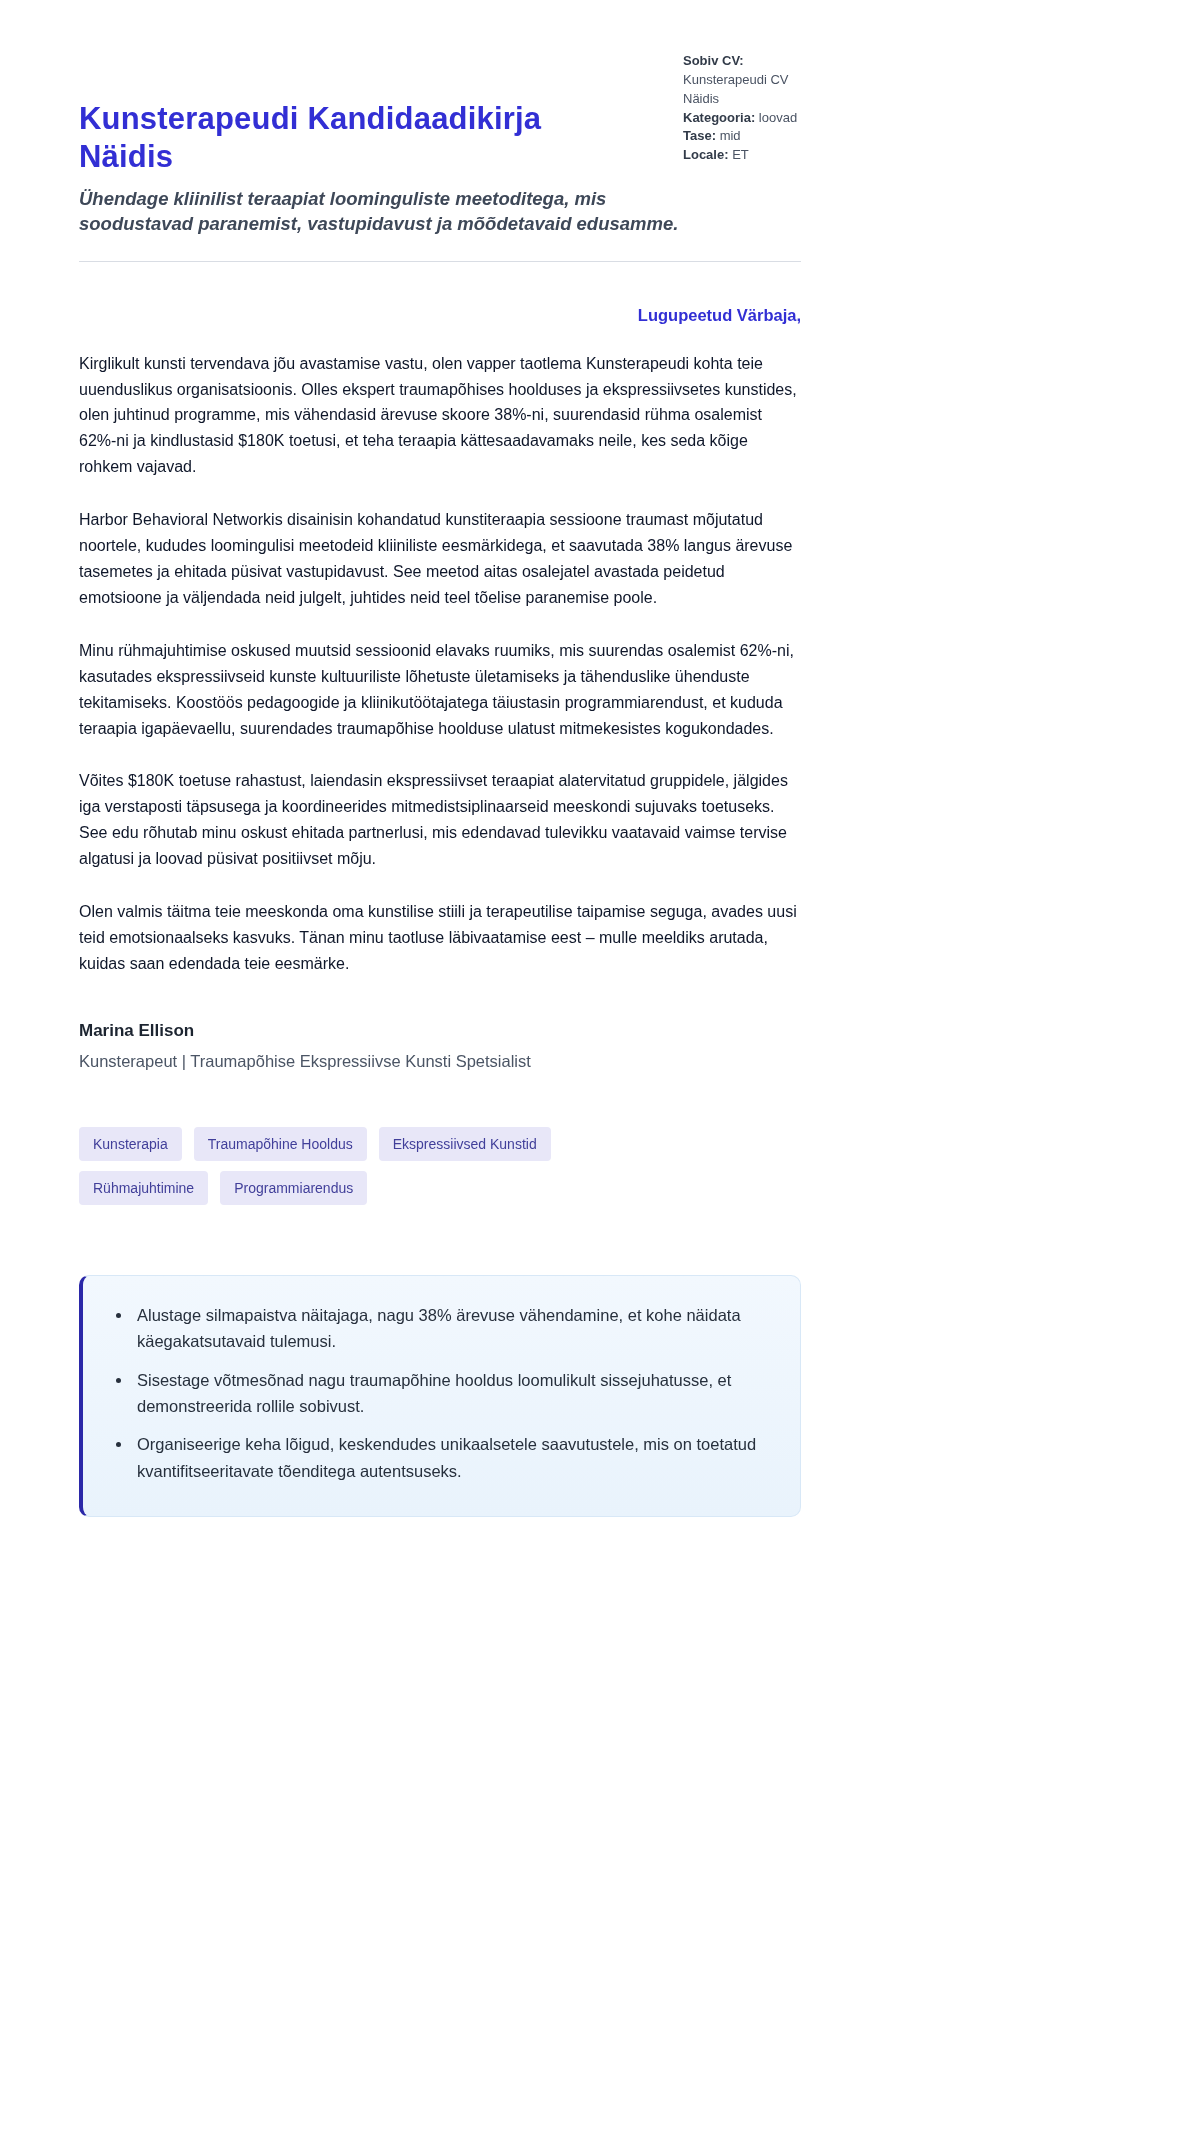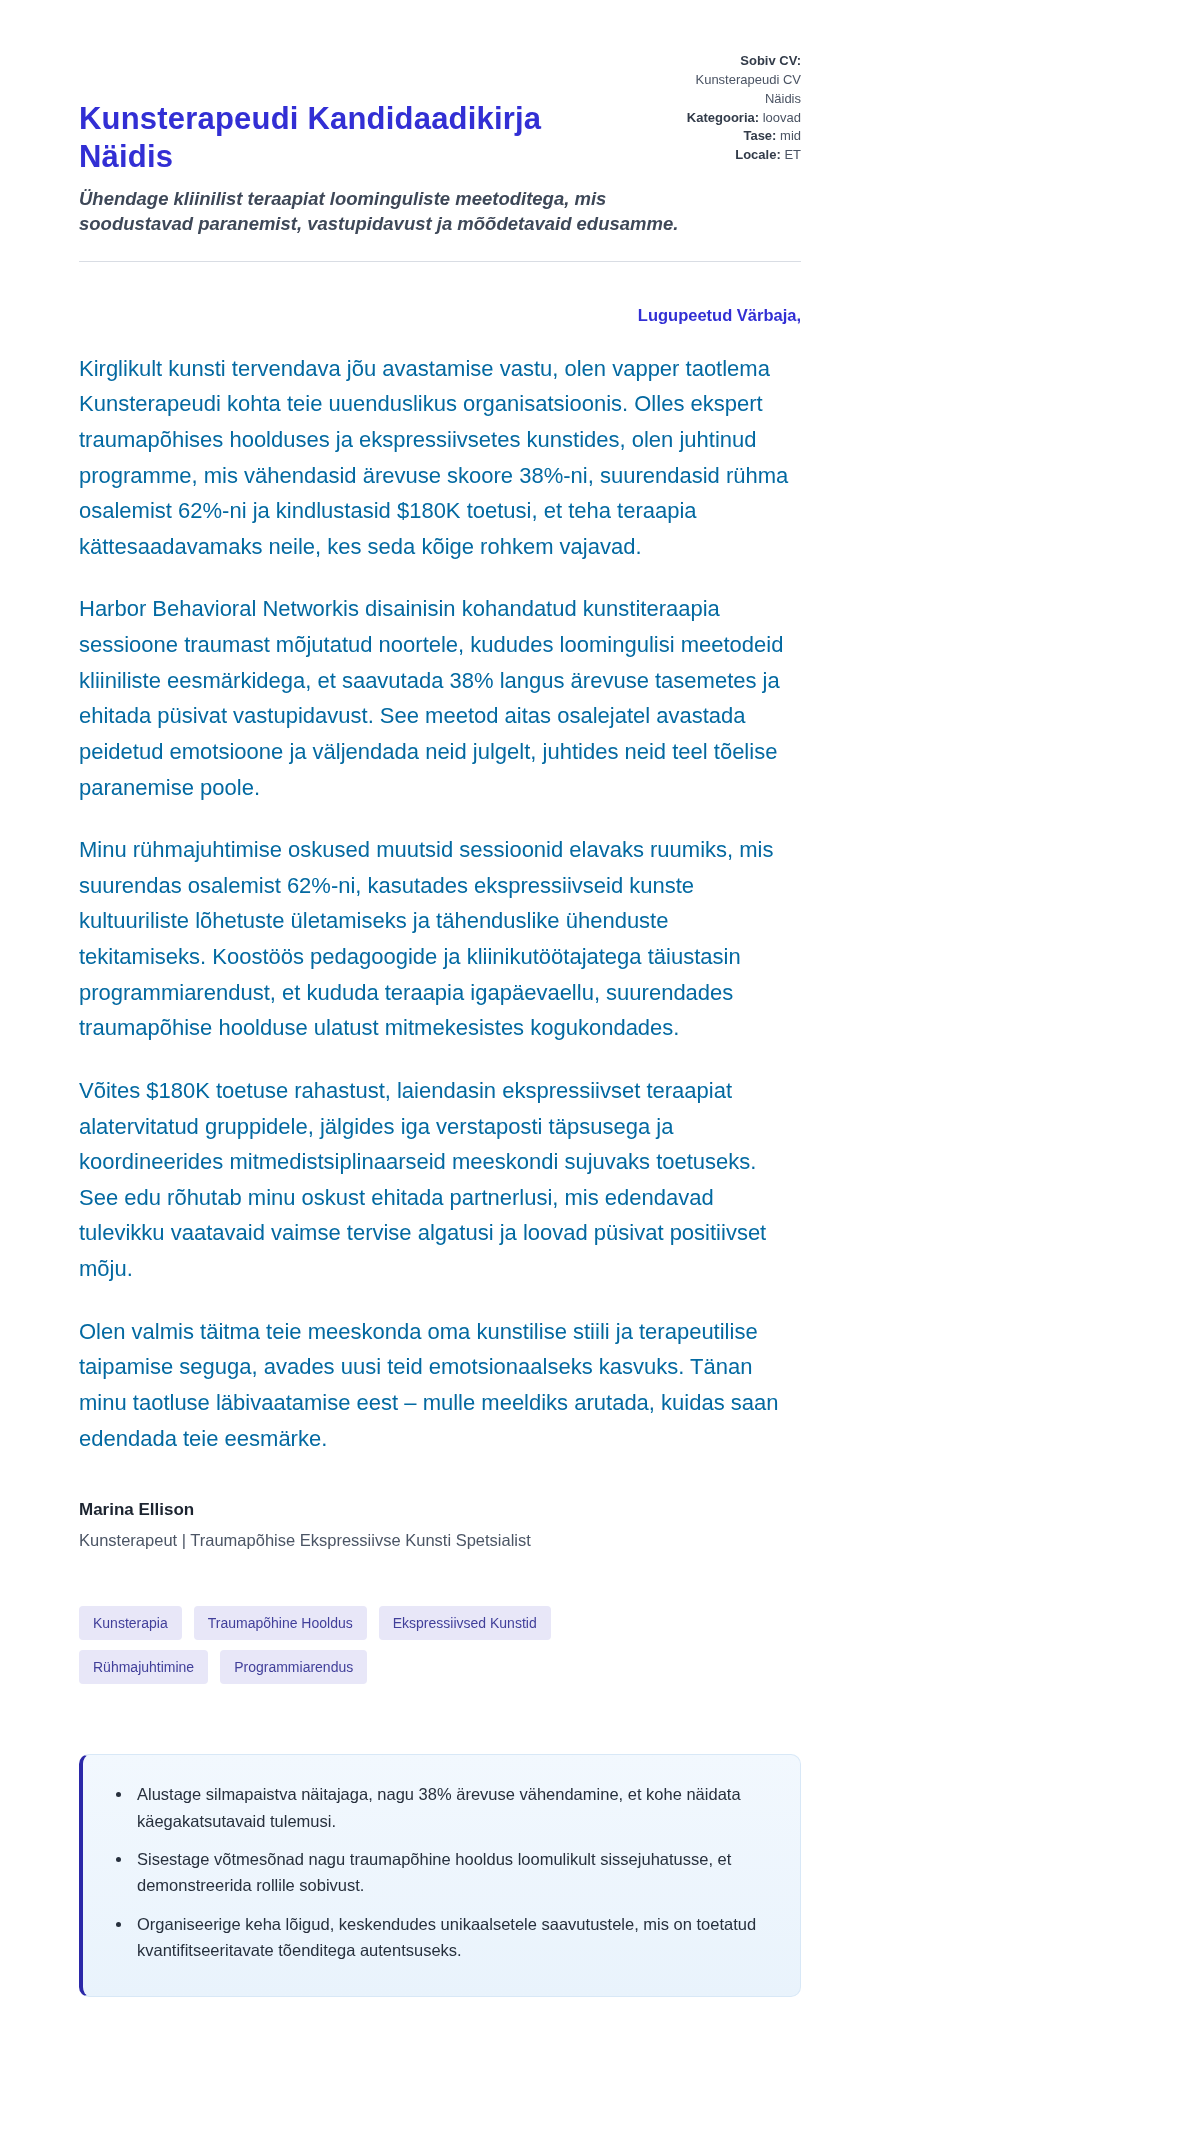--- a/index.html
+++ b/index.html
@@ -34,21 +34,20 @@
     font-size: 18.5px;
     font-weight: 700;
     color: #3e4858;
     line-height: 1.38;
     max-width: 605px;
     font-style: italic;
   }
   .meta {
     flex: 0 0 auto;
     width: 118px;
-    text-align: right;
     font-size: 13px;
     line-height: 1.45;
     color: #4a5363;
   }
   .meta-row { margin: 0; }
   .meta-label { font-weight: 700; color: #323b49; }
   .meta-value { color: #4a5363; }
 
   .divider {
     border: none;
@@ -59,23 +58,23 @@
   
   .letter { margin-top: 44px; }
   .greeting {
     color: #322fd4;
     font-weight: 700;
     font-size: 16.5px;
     margin-bottom: 26px;
     text-align: right;
   }
   .para {
-    font-size: 22px;
+    font-size: 16px;
     line-height: 1.62;
-    color: #0369a1;
+    color: #0f172a;
     margin-bottom: 27px;
   }
   .sig-name {
     margin-top: 44px;
     font-weight: 700;
     font-size: 17px;
     color: #1c2430;
   }
   .sig-title {
     margin-top: 11px;

